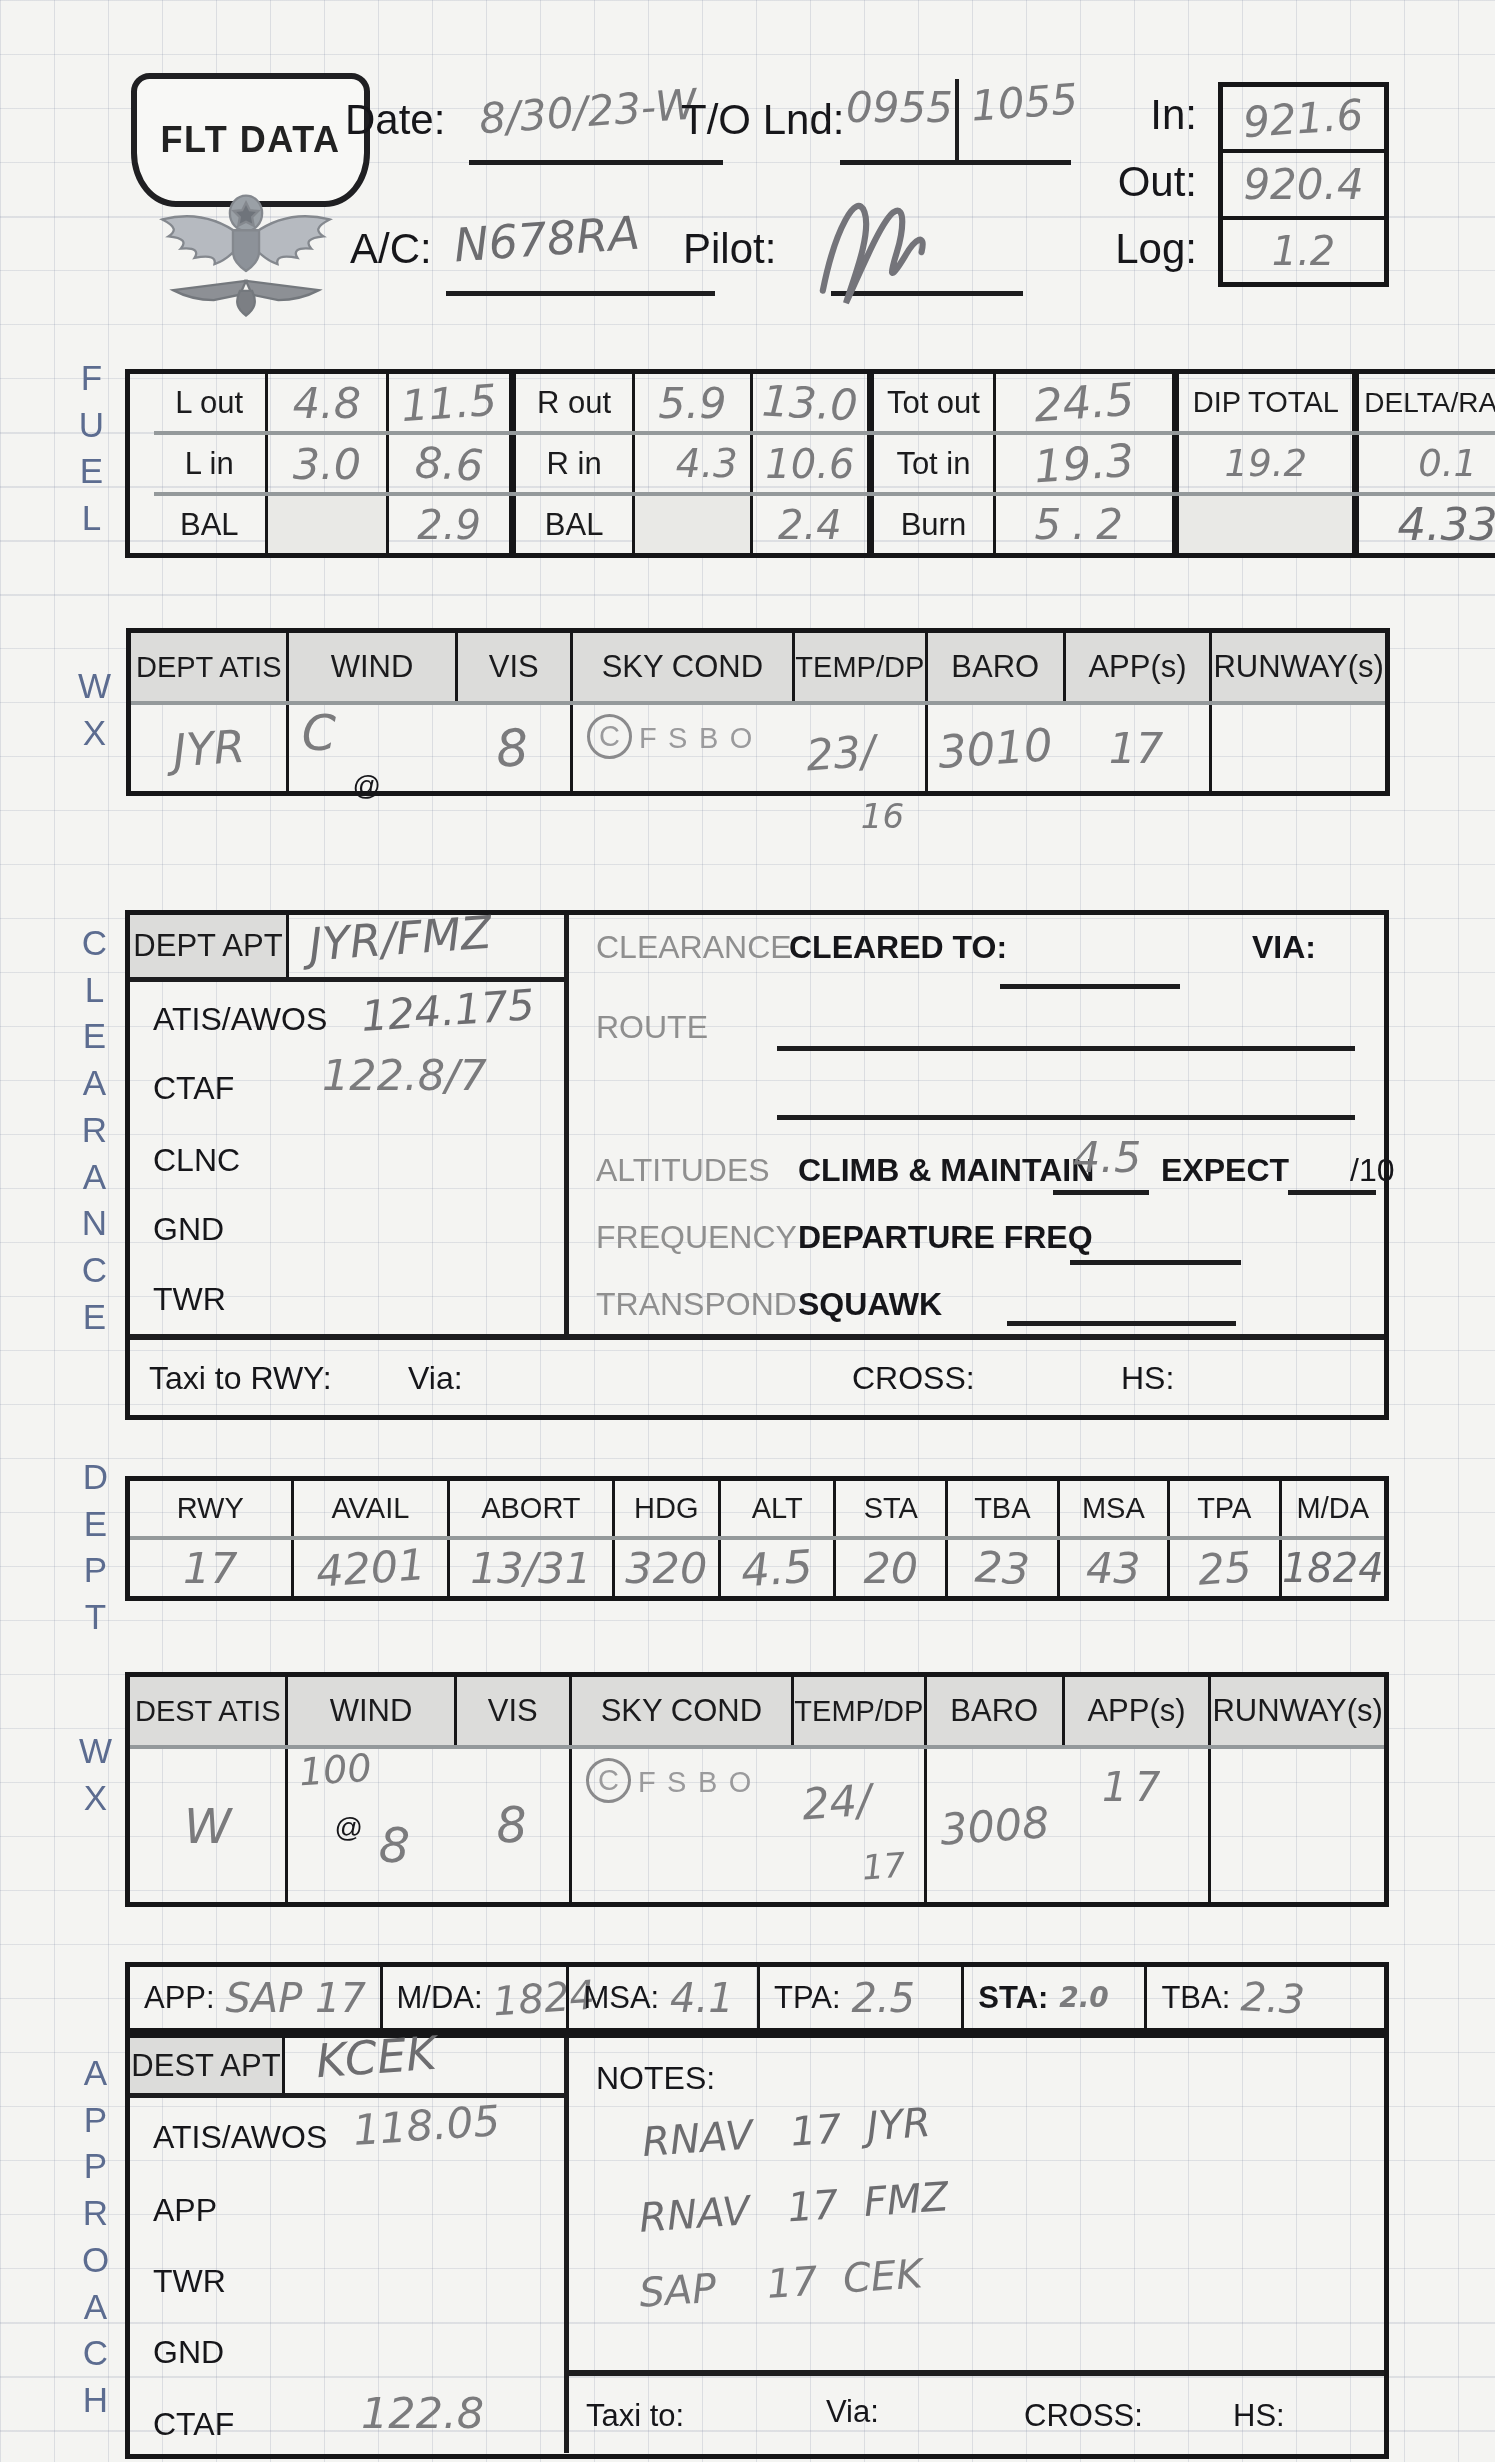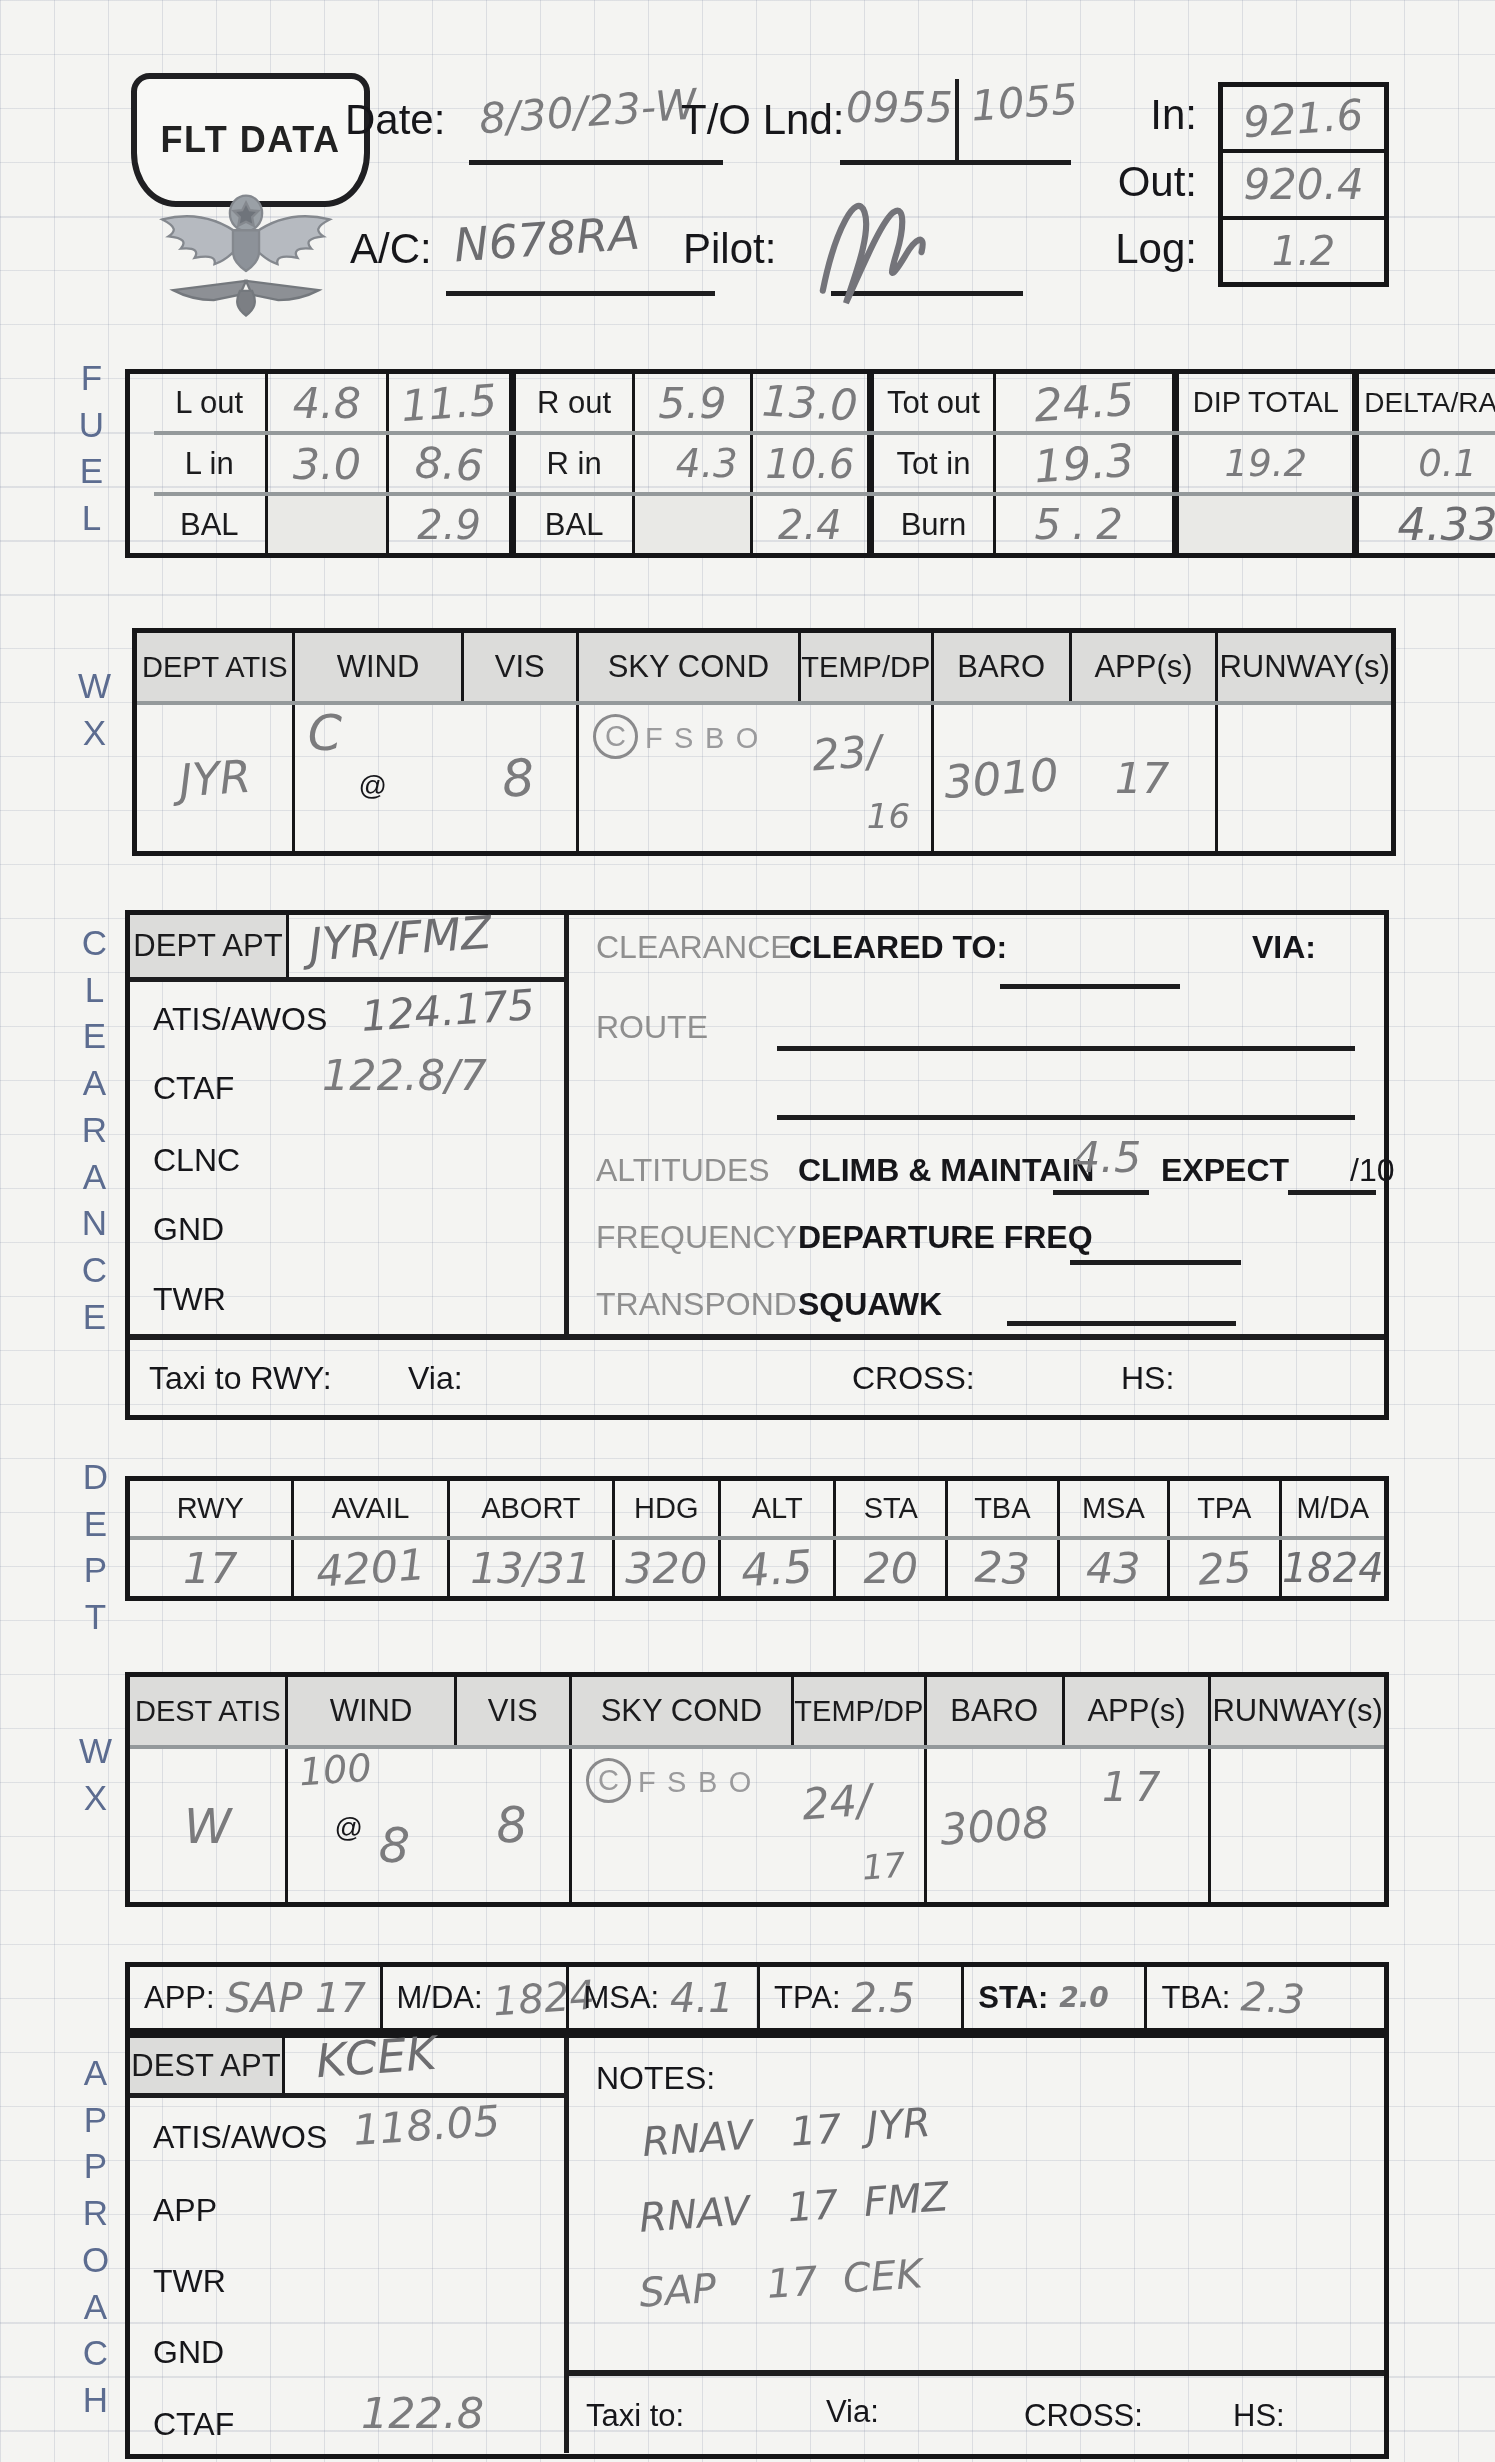--- a/index.html
+++ b/index.html
@@ -185,21 +185,21 @@
         </div>
       <div class="cell fc8 bl tk shade">
           <span></span>
         </div>
       <div class="cell fc9 bl tk">
           <span class="hw hwd" style="font-size:45px;">4.33</span>
         </div>
     </div>
   </div>
 
-  <div class="tbl" style="left:132px;top:628px;width:1264px;height:228px;">
+  <div class="tbl" style="left:126px;top:628px;width:1264px;height:168px;">
     <div class="row" style="flex:0 0 68px;">
       <div class="cell wc0 hdrc lbl38">DEPT ATIS</div>
       <div class="cell wc1 bl hdrc lbl40">WIND</div>
       <div class="cell wc2 bl hdrc lbl40">VIS</div>
       <div class="cell wc3 bl hdrc lbl40">SKY COND</div>
       <div class="cell wc4 bl hdrc lbl38">TEMP/DP</div>
       <div class="cell wc5 bl hdrc lbl40">BARO</div>
       <div class="cell wc6 bl hdrc lbl40">APP(s)</div>
       <div class="cell wc7 bl hdrc lbl40">RUNWAY(s)</div>
     </div>

